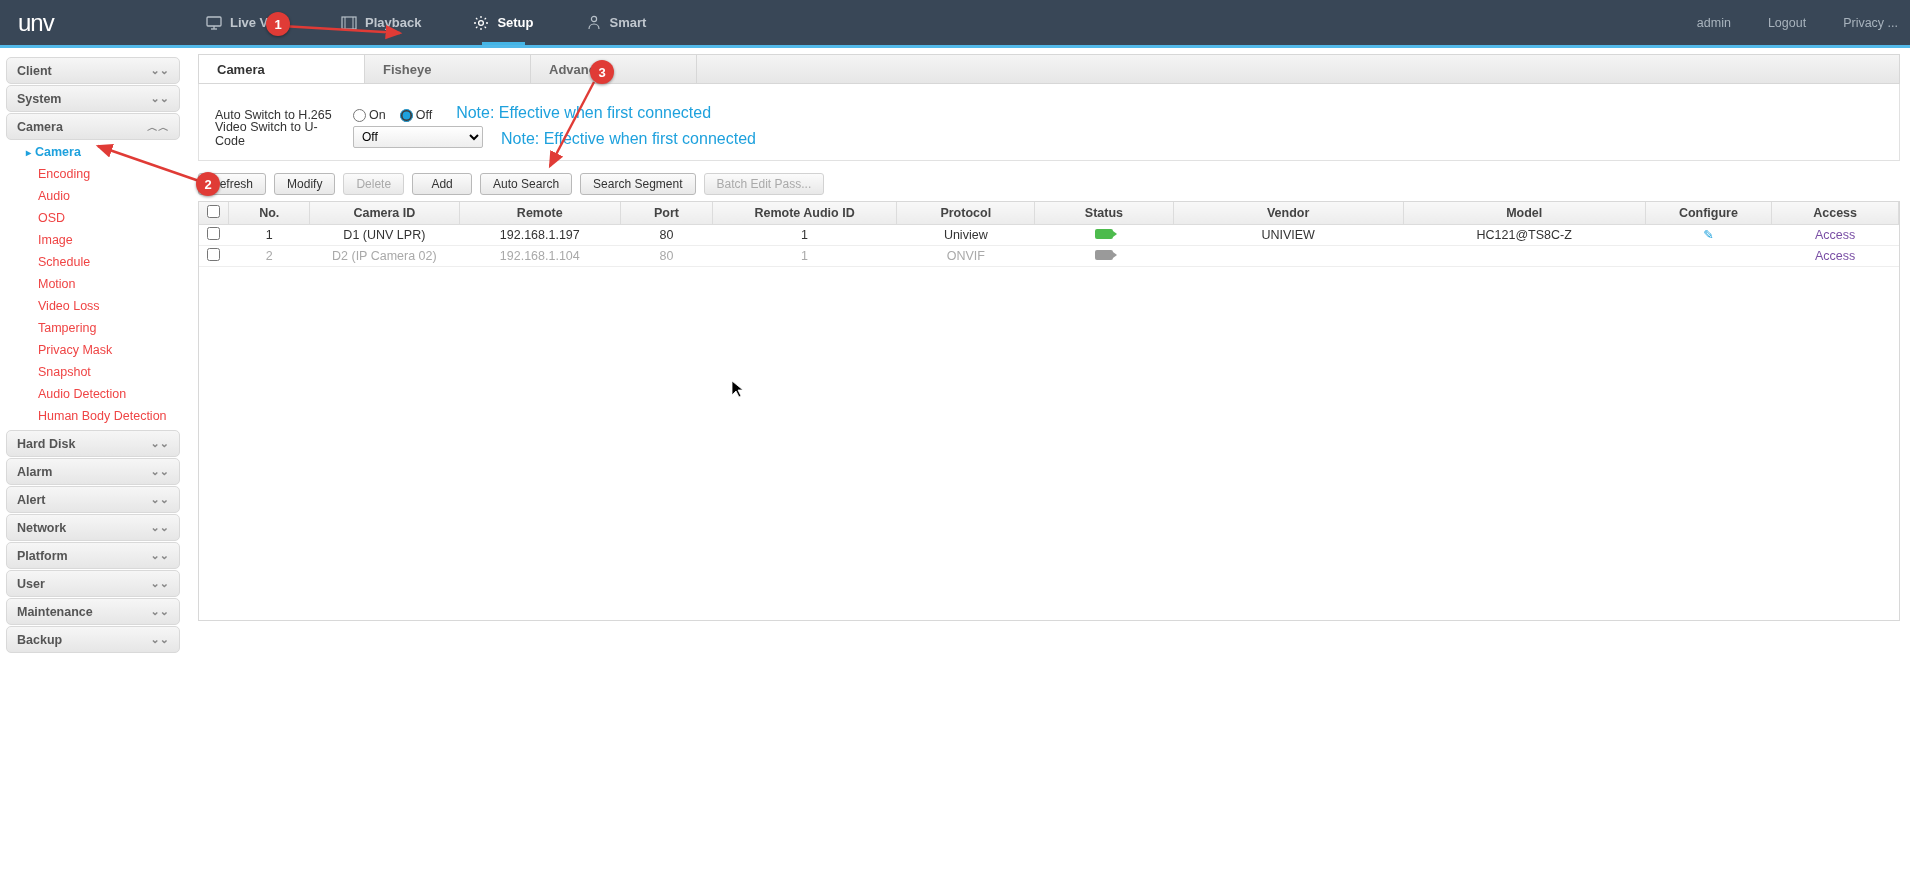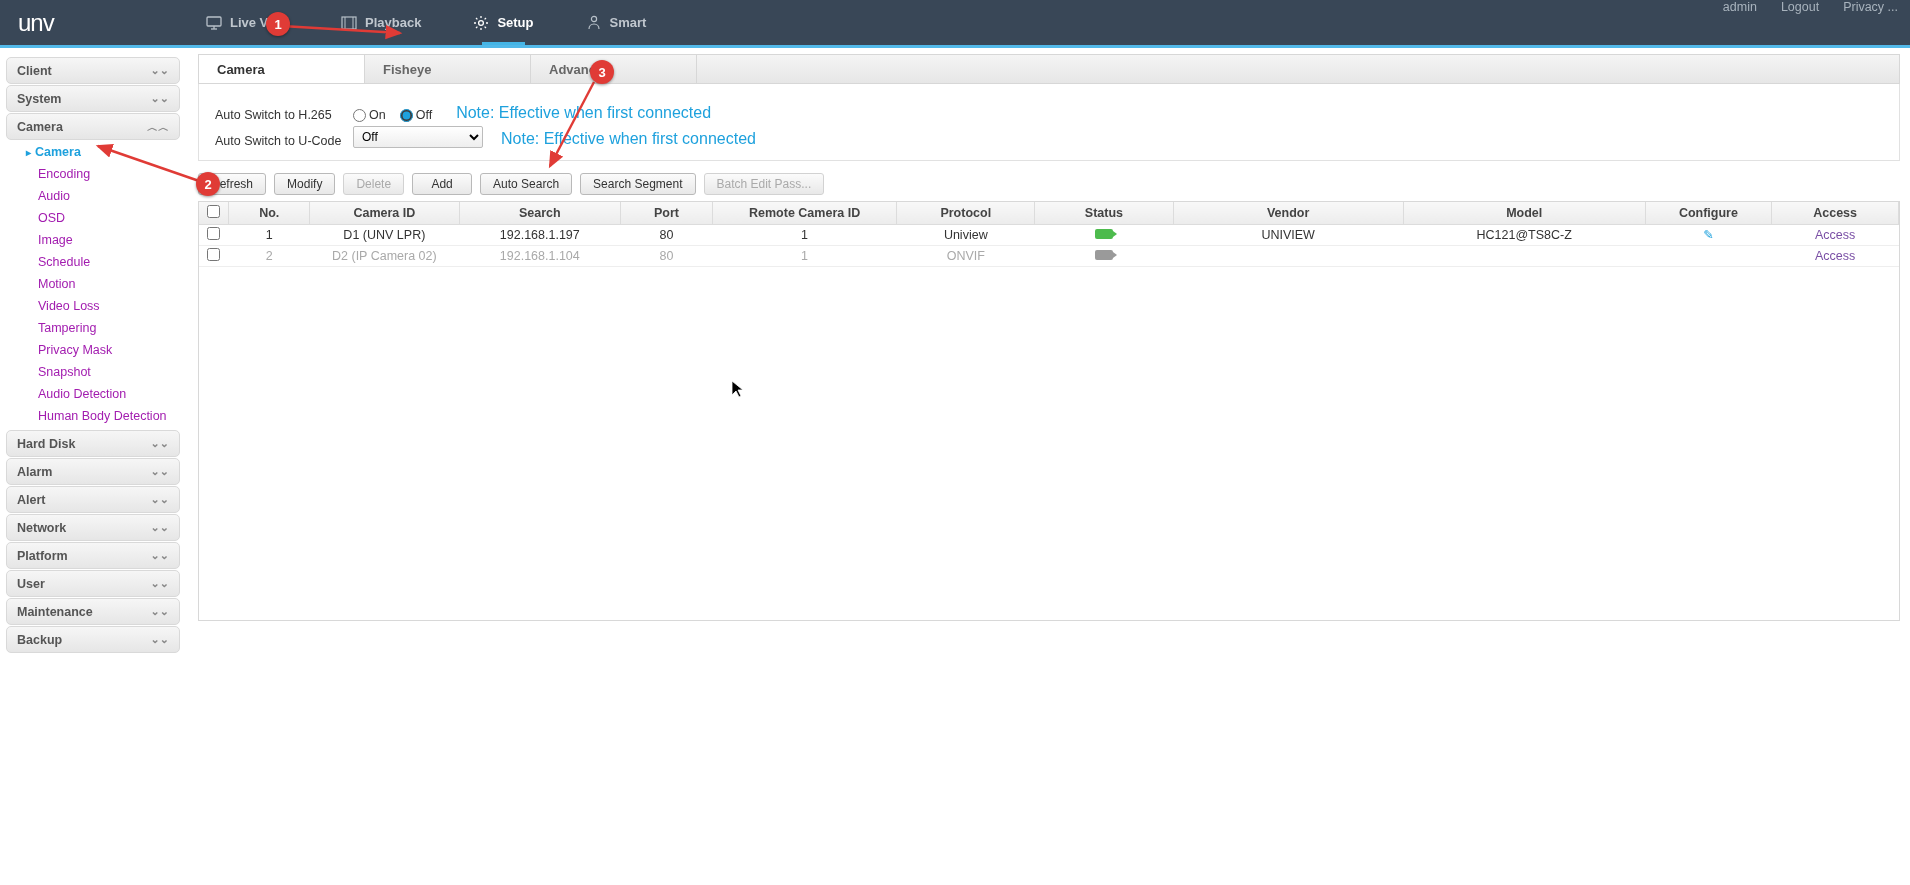--- a/index.html
+++ b/index.html
@@ -50,21 +50,21 @@
   }
   .menuitem.active::after{
     content:"";
     position:absolute; left:35px; right:35px; bottom:0;
     height:3px; background:#45b5e6;
   }
   .menuitem .mi-icon { width:16px; height:16px; display:inline-flex; align-items:center; justify-content:center; color:#b8c1c9; }
   .menuitem.active .mi-icon { color:#fff; }
   .rightlinks {
     position:absolute; right:12px; top:0; height:45px;
-    display:flex; gap:24px;
+    display:flex; align-items:center; gap:37px;
     color:#a8b3bd; font-size:12.5px;
   }
   .rightlinks span { cursor:pointer; }
   .bluebar { height:3px; background:#52b9e9; }
 
   
   .layout { display:flex; height: calc(885px - 48px); }
   .sidebar {
     width: 186px;
     background:#fff;
@@ -94,21 +94,21 @@
   .sb-chevron {
     position:absolute; right:10px; top:6px;
     color:#888;
     font-size:11px;
   }
   .sb-items { margin:0 6px 3px 6px;  }
   .sb-item {
     height:22px;
     display:flex; align-items:center;
     padding-left: 32px;
-    color:#a21caf;
+    color:#ef4444;
     cursor:pointer;
     border-radius:4px;
     font-size:12.5px;
   }
   .sb-item.active {
     color:#1ea1dd;
     font-weight:600;
   }
   .sb-item.active::before {
     content:"▸";
@@ -391,21 +391,21 @@
             <input type="radio" name="h265" style="">
             <span>On</span>
           </label>
         <label class="radio">
             <input type="radio" name="h265" checked="" style="">
             <span>Off</span>
           </label>
         <span class="note">Note: Effective when first connected</span>
       </div>
       <div class="formrow">
-        <span class="lbl">Auto Switch to U-Code</span>
+        <span class="lbl">Video Switch to U-Code</span>
         <select class="sel">
           <option>Off</option>
         </select>
         <span class="note">Note: Effective when first connected</span>
       </div>
     </div>
 
     <div class="btnrow">
       <div class="btn">
           <span>Refresh</span>
@@ -444,23 +444,23 @@
           <col style="width:200px">
             <col style="width:210px">
             <col style="width:110px">
             <col style="width:110px">
         </colgroup>
         <thead>
           <tr>
             <th><input type="checkbox" style=""></th>
             <th>No.</th>
             <th>Camera ID</th>
-            <th>Search</th>
+            <th>Remote</th>
             <th>Port</th>
-            <th>Remote Camera ID</th>
+            <th>Remote Audio ID</th>
             <th>Protocol</th>
             <th>Status</th>
             <th>Vendor</th>
             <th>Model</th>
             <th>Configure</th>
             <th>Access</th>
           </tr>
         </thead>
         <tbody>
           <tr>

